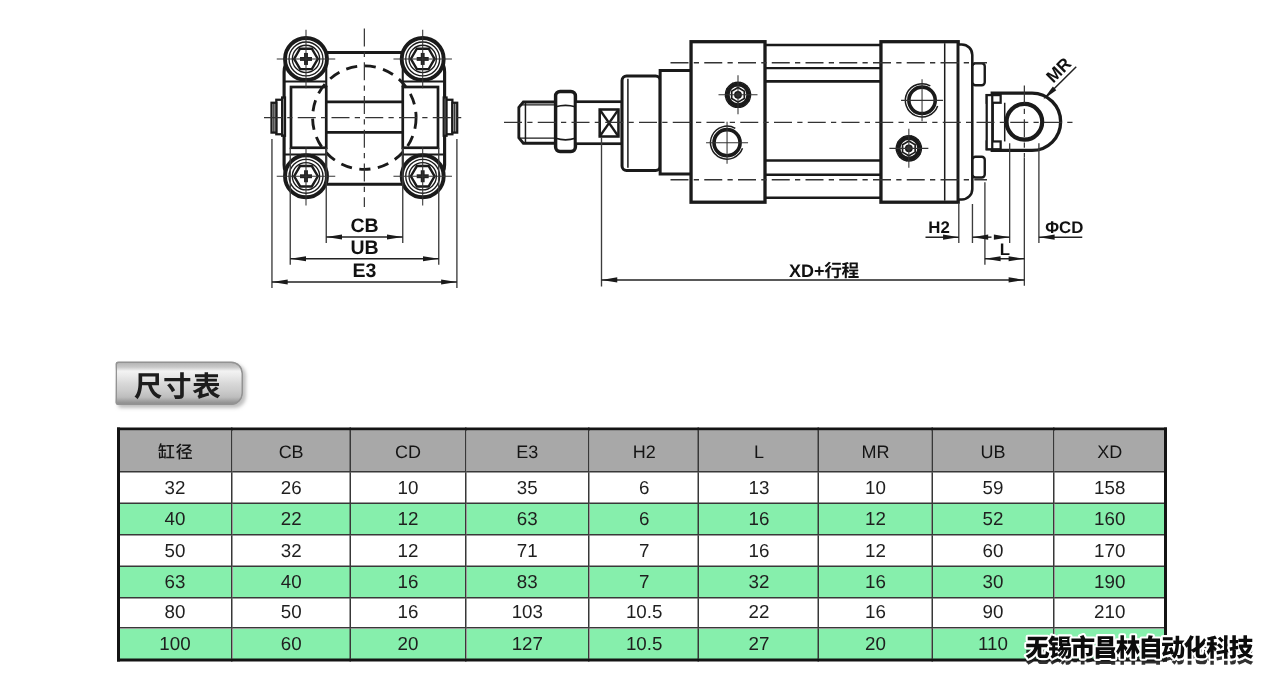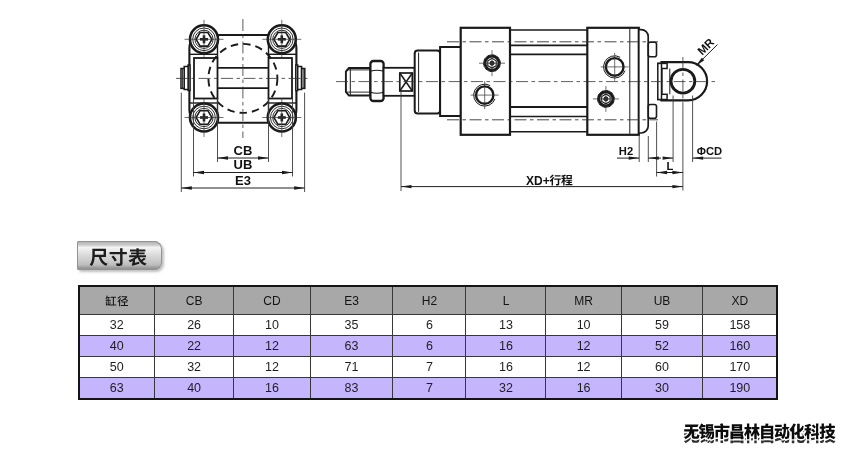--- a/index.html
+++ b/index.html
@@ -6,21 +6,21 @@
 body{font-family:"Liberation Sans",sans-serif;position:relative}
 #tabbox{position:absolute;left:76.8px;top:241.3px;width:85.4px;height:28.3px;
  border-radius:2px 8px 8px 2px;
  background:linear-gradient(180deg,#aeaeae 0%,#c9c9c9 13%,#f3f3f3 22%,#e9e9e9 34%,#d7d7d7 52%,#cbcbcb 68%,#bdbdbd 82%,#969696 94%,#8a8a8a 100%);
  box-shadow:inset 0 0 0 1px #939393, 2px 2px 2.5px rgba(130,130,130,.5)}
 #dim{position:absolute;left:77.5px;top:285px;border-collapse:collapse;table-layout:fixed;
  border:2.6px solid #141414;font-size:12.5px;color:#1f1f1f}
 #dim td{border:1.3px solid #383838;text-align:center;vertical-align:middle;height:19.8px;padding:0;
  white-space:nowrap;overflow:hidden}
 #dim tr.hd td{background:#a8a8a8;height:27.4px;font-size:12px;color:#141414}
-#dim tr.g td{background:#c4b5fd}
+#dim tr.g td{background:#86efac}
 </style>
 </head>
 <body>
 <div id="tabbox"></div>
 <svg width="850" height="454" viewBox="0 0 850 454" style="position:absolute;left:0;top:0">
 <defs>
 <path id="gb5c3a" d="M611 428Q649 282 735 178Q821 74 970 29Q956 17 940 -3Q925 -23 911 -44Q897 -65 887 -82Q778 -43 702 25Q626 93 576 188Q526 283 494 404ZM234 816H878V389H234V507H752V699H234ZM161 816H289V517Q289 450 283 370Q277 289 260 205Q243 121 210 44Q177 -33 123 -94Q113 -81 94 -64Q76 -47 56 -32Q36 -17 21 -9Q70 46 98 113Q127 179 140 249Q153 319 157 388Q161 457 161 517Z"></path>
 <path id="gb5bf8" d="M45 649H956V529H45ZM600 849H728V68Q728 8 713 -22Q698 -53 661 -68Q623 -83 564 -88Q504 -93 424 -92Q421 -73 411 -49Q402 -25 392 -1Q381 24 370 41Q412 39 452 38Q492 38 523 38Q553 38 566 38Q584 38 592 45Q600 52 600 69ZM142 397 245 459Q279 424 314 381Q349 339 379 297Q408 255 424 219L313 150Q299 185 271 228Q243 271 210 316Q176 360 142 397Z"></path>
 <path id="gb8868" d="M99 777H908V676H99ZM149 623H869V528H149ZM56 472H942V370H56ZM437 850H558V391H437ZM420 446 525 398Q486 352 438 309Q389 266 333 229Q277 191 218 161Q159 130 99 108Q91 122 77 140Q64 158 49 176Q34 193 21 205Q78 223 135 248Q193 274 247 306Q300 337 345 373Q389 409 420 446ZM589 410Q619 321 672 247Q724 173 801 120Q877 67 977 39Q964 27 949 8Q934 -10 921 -30Q908 -49 898 -66Q791 -29 711 34Q631 97 575 185Q519 273 481 384ZM830 351 930 277Q875 237 814 198Q753 160 702 134L625 198Q658 218 696 244Q733 270 769 298Q804 326 830 351ZM235 -89 223 14 272 53 577 137Q579 112 586 80Q592 49 597 30Q490 -2 424 -22Q357 -43 320 -55Q283 -67 264 -74Q246 -82 235 -89ZM235 -89Q232 -74 224 -54Q215 -34 205 -14Q195 5 185 17Q202 27 219 46Q236 65 236 97V275H361V15Q361 15 348 8Q336 1 317 -11Q298 -23 279 -36Q261 -50 248 -64Q235 -77 235 -89Z"></path>
 <path id="gb65e0" d="M46 501H960V383H46ZM106 787H905V670H106ZM503 404H630V97Q630 68 639 60Q648 53 680 53Q687 53 703 53Q720 53 739 53Q759 53 776 53Q793 53 802 53Q822 53 833 63Q844 74 848 106Q852 138 855 202Q869 192 889 182Q909 172 931 164Q954 156 970 152Q963 67 947 20Q932 -27 899 -46Q867 -65 812 -65Q805 -65 789 -65Q774 -65 756 -65Q737 -65 719 -65Q700 -65 685 -65Q670 -65 663 -65Q599 -65 565 -50Q530 -35 517 0Q503 35 503 95ZM422 739H545Q543 661 538 582Q533 503 519 425Q506 347 478 273Q450 198 403 132Q356 66 284 10Q213 -46 110 -88Q97 -65 75 -36Q53 -6 29 12Q126 49 193 98Q259 147 302 205Q344 263 368 329Q392 394 402 463Q413 531 416 601Q420 672 422 739Z"></path>
@@ -298,20 +298,42 @@
         <td>63</td>
         <td>40</td>
         <td>16</td>
         <td>83</td>
         <td>7</td>
         <td>32</td>
         <td>16</td>
         <td>30</td>
         <td>190</td>
       </tr>
+      <tr>
+        <td>80</td>
+        <td>50</td>
+        <td>16</td>
+        <td>103</td>
+        <td>10.5</td>
+        <td>22</td>
+        <td>16</td>
+        <td>90</td>
+        <td>210</td>
+      </tr>
+      <tr class="g">
+        <td>100</td>
+        <td>60</td>
+        <td>20</td>
+        <td>127</td>
+        <td>10.5</td>
+        <td>27</td>
+        <td>20</td>
+        <td>110</td>
+        <td></td>
+      </tr>
     </tbody>
   </table>
 <svg width="850" height="454" viewBox="0 0 850 454" style="position:absolute;left:0;top:0;pointer-events:none">
 <g opacity="0.9">
       <use href="#gk65e0" transform="translate(683.50,441.60) scale(0.01640,-0.01640)" fill="#1b1b1b"></use>
 <use href="#gk9521" transform="translate(698.58,441.60) scale(0.01640,-0.01640)" fill="#1b1b1b"></use>
 <use href="#gk5e02" transform="translate(713.66,441.60) scale(0.01640,-0.01640)" fill="#1b1b1b"></use>
 <use href="#gk660c" transform="translate(728.74,441.60) scale(0.01640,-0.01640)" fill="#1b1b1b"></use>
 <use href="#gk6797" transform="translate(743.82,441.60) scale(0.01640,-0.01640)" fill="#1b1b1b"></use>
 <use href="#gk81ea" transform="translate(758.90,441.60) scale(0.01640,-0.01640)" fill="#1b1b1b"></use>

